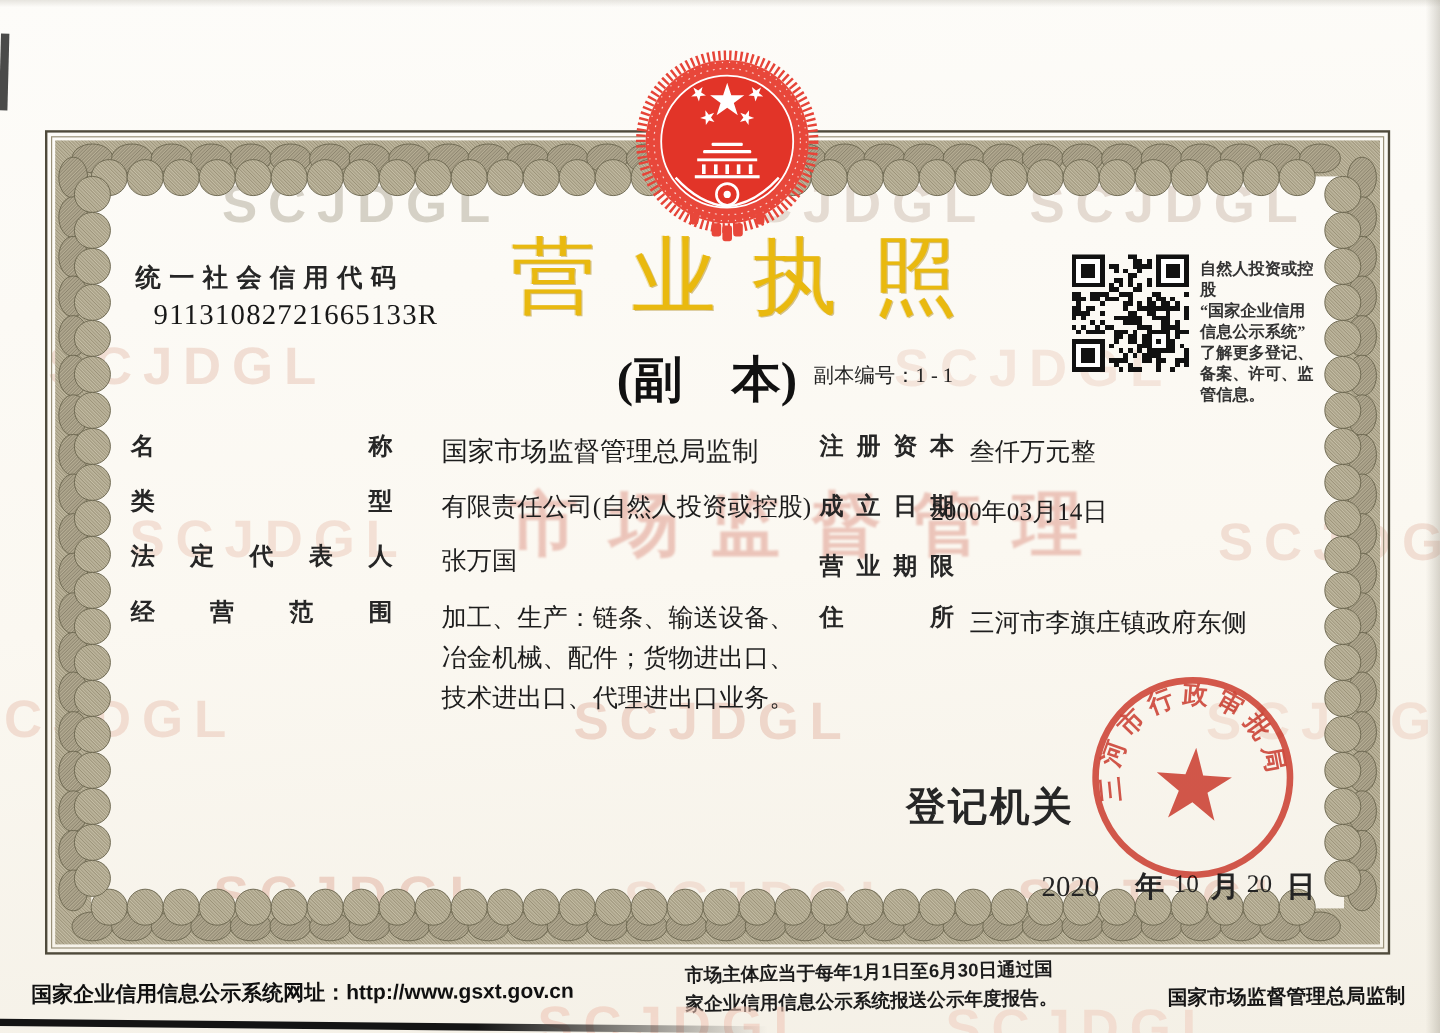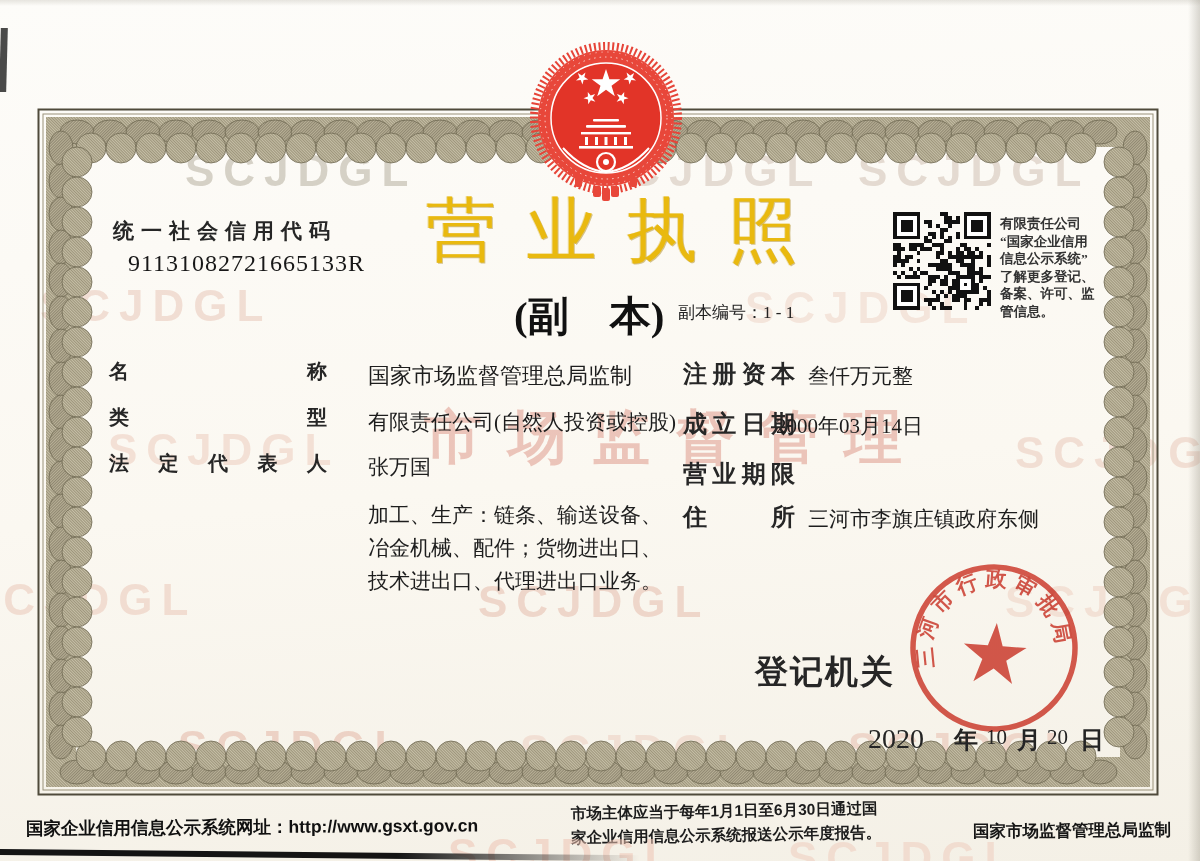--- a/index.html
+++ b/index.html
@@ -30,28 +30,28 @@
          color:var(--gold,#e9b90f);text-align:justify;text-align-last:justify;text-justify:inter-character;
          text-shadow:1px 1px 0 rgba(167,126,8,.45), -1px 0 0 rgba(210,170,20,.35);}
   #subtitle{left:514px;top:289px;font-size:41px;font-weight:700;font-family:"Liberation Serif",serif;color:#111;}
   #copy-line{left:678px;top:301px;font-size:17px;font-family:"Liberation Serif",serif;color:#222;}
   #qr-caption{left:1000px;top:215px;width:100px;font-size:13.5px;line-height:17.5px;font-weight:600;
               font-family:"Liberation Serif",serif;color:#333;white-space:normal;}
   .qr-line{display:block;}
   
   .lbl{font-weight:700;color:#262626;text-align:justify;text-align-last:justify;text-justify:inter-character;}
   .lbl-l{left:109px;width:218px;font-size:20px;}
-  .lbl-r{left:683px;width:112px;font-size:24px;}
+  .lbl-r{left:683px;width:112px;font-size:20px;}
   .val{font-family:"Liberation Serif",serif;color:#1d1d1d;font-size:21px;}
   .val-wrap{white-space:normal;width:312px;line-height:33px;}
   
   #registrar{left:755px;top:650px;width:138px;font-size:33px;}
   #date-line{left:868px;top:723px;z-index:5;display:flex;align-items:baseline;
              font-family:"Liberation Serif",serif;color:#242424;}
-  #date-line .num{font-size:28px;}
+  #date-line .num{font-size:24px;}
   #date-line .num-s{font-size:21px;transform:translateY(-4px);}
   #date-line .unit{font-size:24px;font-weight:700;font-family:"Liberation Sans",sans-serif;}
   #footer-left{left:26px;top:815px;font-size:17.5px;font-weight:700;color:#101010;transform:rotate(-.4deg);}
   #footer-mid{left:571px;top:799px;font-size:15.5px;line-height:1.55;font-weight:700;color:#1c1c1c;
               transform:rotate(-1deg);white-space:normal;width:330px;}
   #footer-right{left:973px;top:820px;font-size:16.5px;font-weight:700;color:#161616;transform:rotate(-.5deg);}
   
   .artifact{position:absolute;z-index:9;pointer-events:none;}
   #mark-topleft{left:0;top:28px;width:7px;height:64px;background:#2a2a2a;opacity:.85;transform:rotate(1.5deg);}
   #strip-bottom{left:0;top:849px;width:640px;height:6px;transform:rotate(.55deg);transform-origin:left top;
@@ -552,37 +552,38 @@
         <rect x="24" y="23" width="1" height="1"></rect>
         <rect x="10" y="24" width="1" height="1"></rect>
         <rect x="12" y="24" width="1" height="1"></rect>
         <rect x="13" y="24" width="1" height="1"></rect>
         <rect x="14" y="24" width="1" height="1"></rect>
         <rect x="18" y="24" width="1" height="1"></rect>
         <rect x="21" y="24" width="1" height="1"></rect>
       </g>
     </svg>
   <div class="t z5" id="qr-caption">
-    <span class="qr-line">有限责任公司</span>
+    <span class="qr-line">自然人投资或控股</span>
     <span class="qr-line">“国家企业信用</span>
     <span class="qr-line">信息公示系统”</span>
     <span class="qr-line">了解更多登记、</span>
     <span class="qr-line">备案、许可、监</span>
     <span class="qr-line">管信息。</span>
   </div>
 
   <div class="t z5 lbl lbl-l" style="top:358px">名称</div>
   <div class="t z5 val" style="left:368px;top:361px;font-size:22px">国家市场监督管理总局监制</div>
 
   <div class="t z5 lbl lbl-l" style="top:404px">类型</div>
   <div class="t z5 val" style="left:368px;top:408px">有限责任公司(自然人投资或控股)</div>
 
   <div class="t z5 lbl lbl-l" style="top:450px">法定代表人</div>
   <div class="t z5 val" style="left:368px;top:453px">张万国</div>
 
+  <div class="t z5 lbl lbl-l" style="top:497px">经营范围</div>
   <div class="t z5 val val-wrap" style="left:368px;top:499px">加工、生产：链条、输送设备、冶金机械、配件；货物进出口、技术进出口、代理进出口业务。</div>
 
   <div class="t z5 lbl lbl-r" style="top:358px">注册资本</div>
   <div class="t z5 val" style="left:808px;top:362px">叁仟万元整</div>
 
   <div class="t z5 lbl lbl-r" style="top:408px">成立日期</div>
   <div class="t z5 val" style="left:776px;top:412px">2000年03月14日</div>
 
   <div class="t z5 lbl lbl-r" style="top:458px">营业期限</div>
   <div class="t z5 val" style="left:808px;top:462px"></div>

